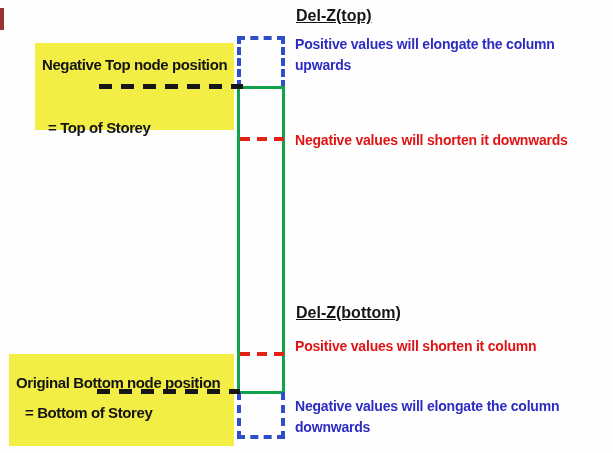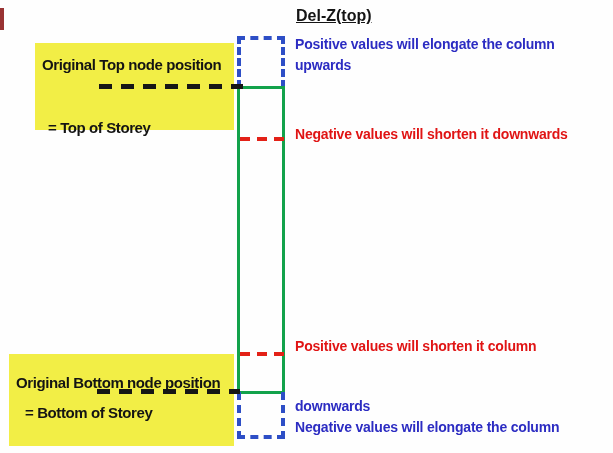--- a/index.html
+++ b/index.html
@@ -43,36 +43,36 @@
   
   .heading{position:absolute;left:296px;color:#141414;font-size:16px;
     text-decoration:underline;white-space:nowrap;z-index:4;}
   .heading.top{top:7px;text-decoration:underline;}
   .heading.bottom{top:304px;}
   .note{position:absolute;left:295px;font-size:14px;letter-spacing:-0.2px;
     line-height:21px;white-space:nowrap;z-index:4;}
   .note.blue{color:#2c2cc2;}
   .note.red{color:#e01414;}
   .note.pos-top{top:34px;}
-  .note.neg-top{top:124px;}
+  .note.neg-top{top:130px;}
   .note.pos-bottom{top:336px;}
   .note.neg-bottom{top:396px;}
   .note .line{display:block;}
 </style>
 </head>
 <body>
 
 <div class="canvas">
 
   <div class="artifact"></div>
 
   <div class="hl-box top"></div>
   <div class="hl-box bottom"></div>
 
-  <div class="hl-text hl-t1">Original Top node position</div>
+  <div class="hl-text hl-t1">Negative Top node position</div>
   <div class="hl-text hl-t2">= Top of Storey</div>
   <div class="hl-text hl-b1">Original Bottom node position</div>
   <div class="hl-text hl-b2">= Bottom of Storey</div>
 
   <div class="dash-black top"></div>
   <div class="dash-black bottom"></div>
 
   <div class="col-ghost top"></div>
   <div class="col-main"></div>
   <div class="col-ghost bottom"></div>
@@ -80,19 +80,20 @@
   <div class="dash-red top"></div>
   <div class="dash-red bottom"></div>
 
   <div class="heading top">Del-Z(top)</div>
   <div class="note blue pos-top">
     <span class="line">Positive values will elongate the column</span>
     <span class="line">upwards</span>
   </div>
   <div class="note red neg-top">Negative values will shorten it downwards</div>
 
+  <div class="heading bottom">Del-Z(bottom)</div>
   <div class="note red pos-bottom">Positive values will shorten it column</div>
   <div class="note blue neg-bottom">
+    <span class="line">Negative values will elongate the column</span>
     <span class="line">downwards</span>
-    <span class="line">Negative values will elongate the column</span>
   </div>
 
 </div>
 
 </body></html>

